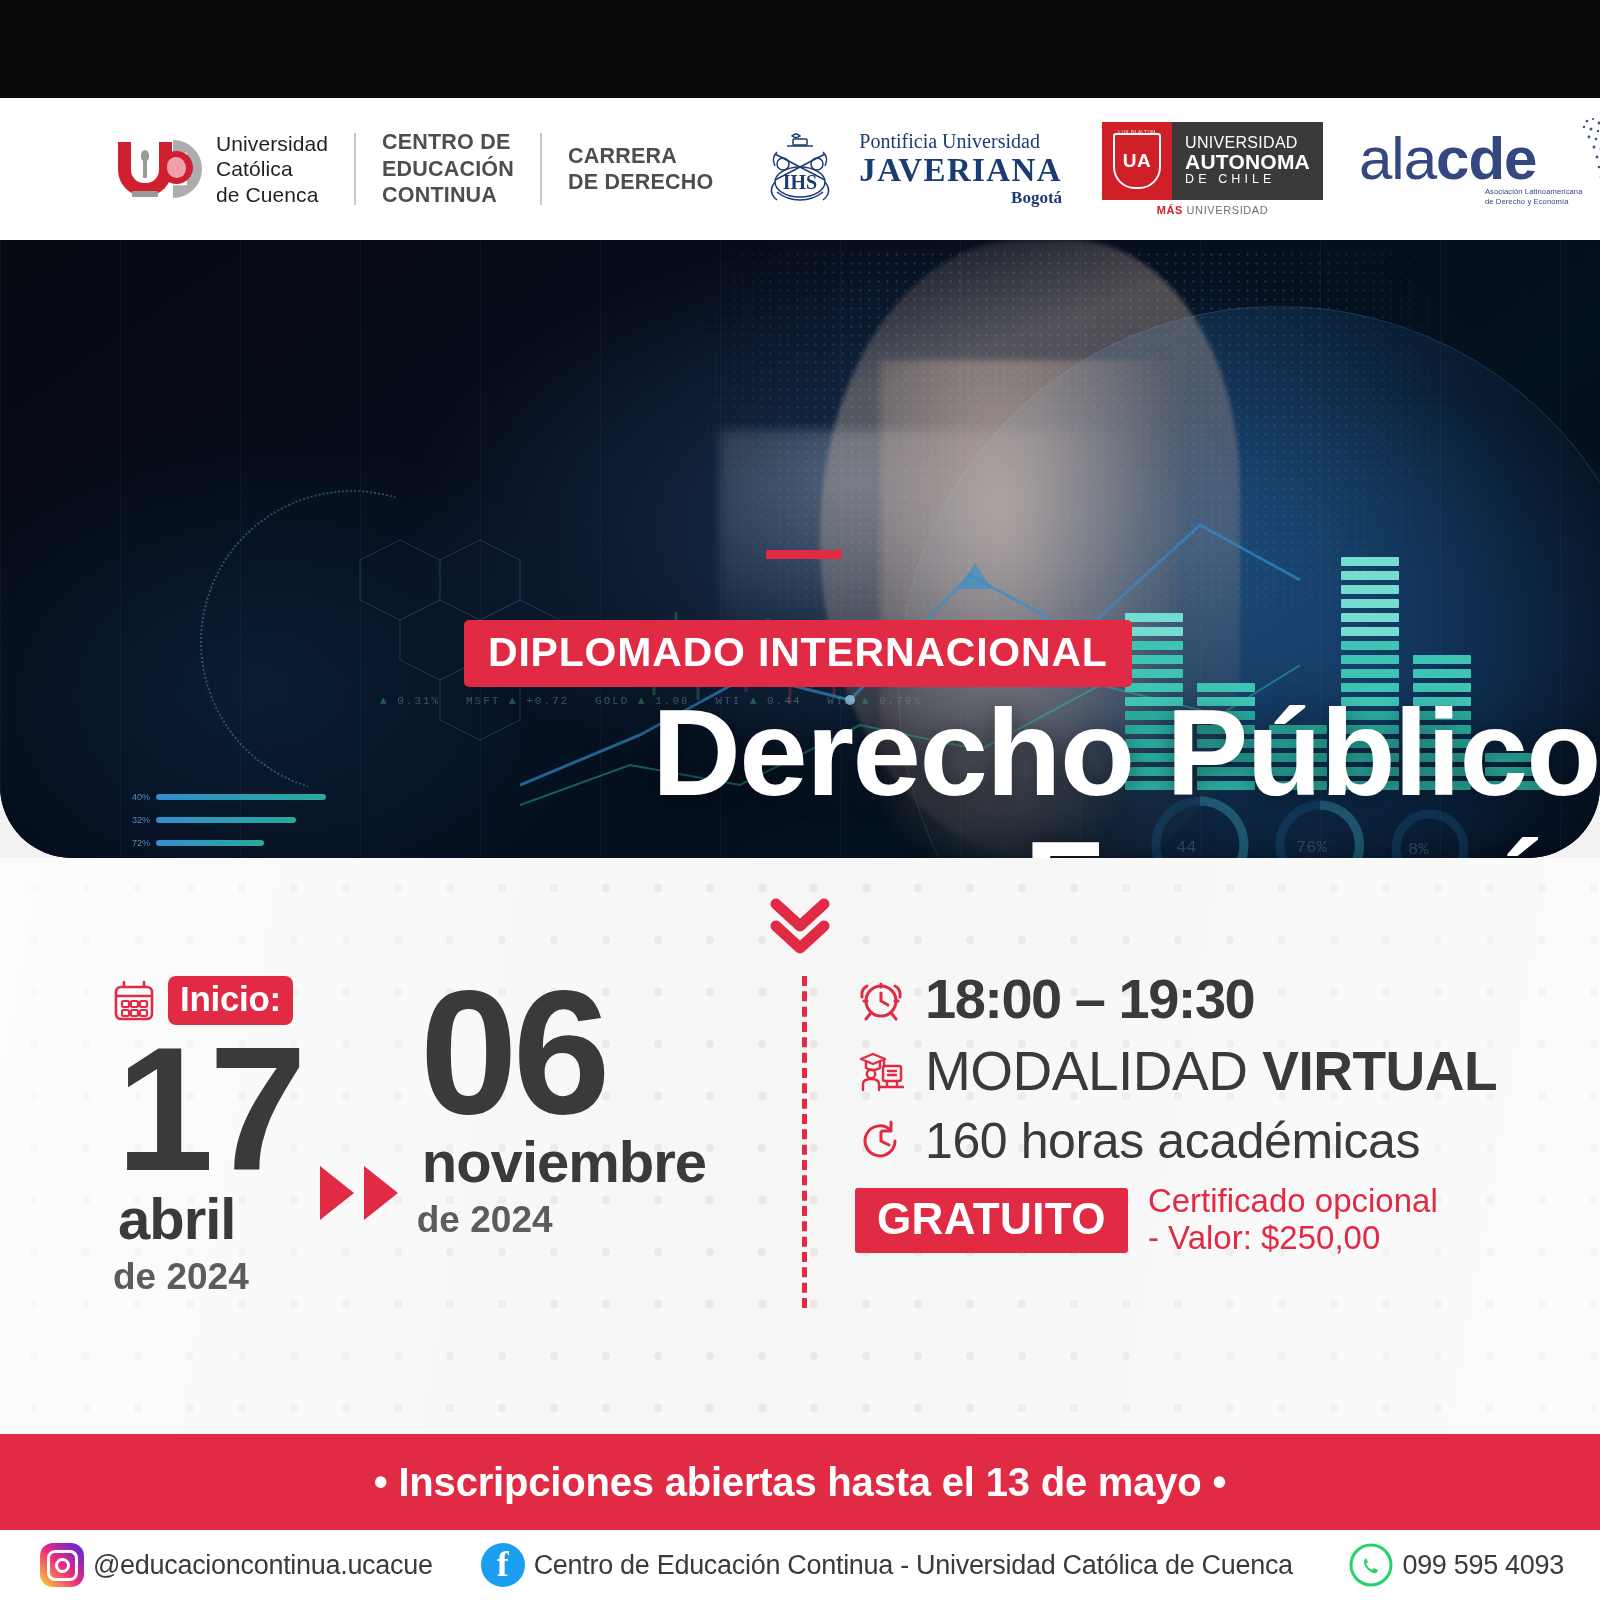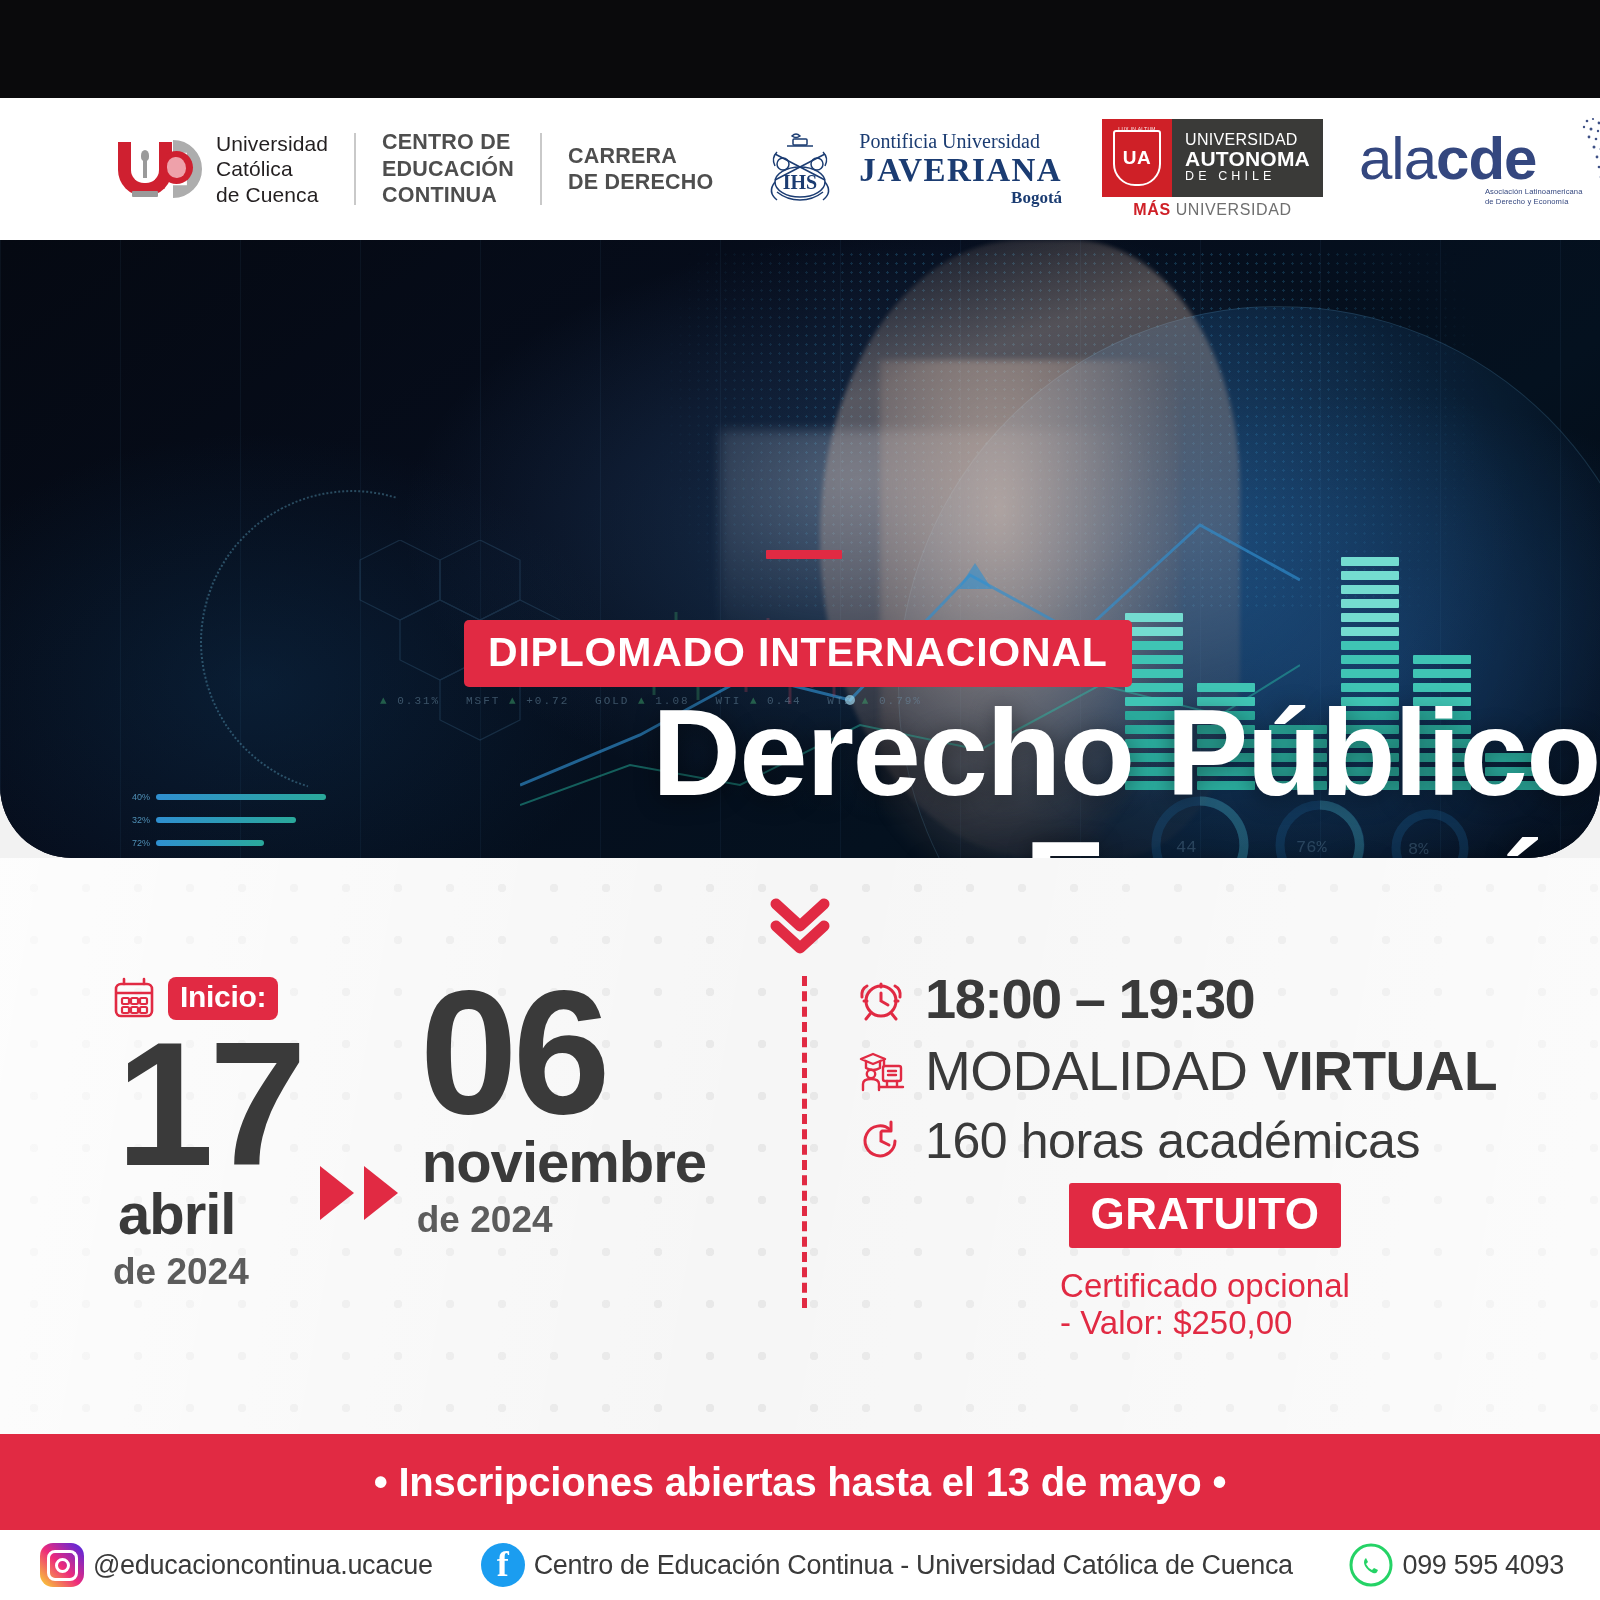--- a/index.html
+++ b/index.html
@@ -56,21 +56,21 @@
   .uach-row{display:flex;align-items:stretch;height:78px;}
   .uach-red{width:70px;background:#cf2027;display:flex;align-items:center;justify-content:center;position:relative;}
   .uach-shield{width:44px;height:52px;border:2.4px solid #fff;border-radius:3px 3px 22px 22px;
         display:flex;align-items:center;justify-content:center;}
   .uach-shield span{color:#fff;font-weight:700;font-size:19px;letter-spacing:.5px;}
   .uach-red .tiny{position:absolute;top:7px;left:0;right:0;text-align:center;color:#fff;font-size:5px;letter-spacing:.3px;opacity:.9;}
   .uach-dark{background:#3a3a38;padding:12px 13px 12px 13px;display:flex;flex-direction:column;justify-content:center;}
   .uach-dark .l1{color:#fff;font-size:16px;line-height:1.04;letter-spacing:.3px;}
   .uach-dark .l2{color:#fff;font-size:21px;font-weight:700;line-height:1.0;letter-spacing:.2px;}
   .uach-dark .l3{color:#fff;font-size:12.5px;line-height:1.2;letter-spacing:4.1px;}
-  .uach-sub{font-size:16px;letter-spacing:.6px;color:#6f6f6f;}
+  .uach-sub{font-size:11px;letter-spacing:.6px;color:#6f6f6f;}
   .uach-sub b{color:#cf2027;}
 
   
   .alacde{margin-left:36px;position:relative;display:flex;flex-direction:column;align-items:flex-start;}
   .alacde-word{font-size:60px;line-height:.92;color:#34477f;letter-spacing:-1px;font-weight:300;}
   .alacde-word b{font-weight:800;}
   .alacde-sub{font-size:7.6px;line-height:1.3;color:#34477f;margin-left:126px;margin-top:1px;letter-spacing:.1px;}
   .alacde-map{position:absolute;right:-46px;top:-16px;width:58px;height:104px;opacity:.95;}
 
   
@@ -142,41 +142,41 @@
   .body-sheen{position:absolute;inset:0;background:linear-gradient(100deg, rgba(255,255,255,.82) 0%, rgba(255,255,255,.25) 48%, rgba(255,255,255,.70) 100%);}
 
   .chev{position:absolute;left:50%;top:36px;transform:translateX(-50%);}
   .chev svg{display:block;}
 
   .cols{position:absolute;left:0;top:118px;width:1600px;display:flex;}
   .datecol{width:800px;display:flex;align-items:flex-start;padding-left:112px;box-sizing:border-box;}
   .dblock{display:flex;flex-direction:column;}
   .dhead{display:flex;align-items:center;gap:12px;margin-bottom:8px;}
   .cal-ico{width:44px;height:44px;flex:none;}
-  .dlabel{background:#e12a43;color:#fff;font-size:30px;font-weight:700;
+  .dlabel{background:#e12a43;color:#fff;font-size:35px;font-weight:700;
      padding:3px 12px 6px 12px;letter-spacing:-.3px;white-space:nowrap;border-radius:8px;}
   .dnum{font-size:176px;font-weight:700;color:#3a3a3a;line-height:.80;letter-spacing:-5px;
      margin-left:4px;margin-top:6px;}
   .dmonth{font-size:58px;font-weight:700;color:#3a3a3a;line-height:1;margin-left:6px;margin-top:10px;letter-spacing:-1px;}
   .dyear{font-size:37px;font-weight:700;color:#5c5c5c;line-height:1;margin-left:1px;margin-top:10px;}
   .arrows{display:flex;align-items:center;gap:10px;margin:0 18px;padding-top:190px;}
   .arrows i{display:block;width:0;height:0;border-top:27px solid transparent;border-bottom:27px solid transparent;
      border-left:34px solid #e12a43;}
 
   .dash{position:absolute;left:802px;top:118px;width:0;height:332px;
      border-left:5px dashed #e12a43;}
 
   .infocol{position:absolute;left:855px;top:112px;width:700px;}
   .irow{display:flex;align-items:center;gap:18px;}
   .irow .ico{width:52px;flex:none;display:flex;align-items:center;justify-content:center;}
   .time-txt{font-size:56px;font-weight:700;color:#3a3a3a;line-height:1.02;letter-spacing:-1.5px;white-space:nowrap;}
   .mod-txt{font-size:55px;color:#3a3a3a;line-height:1.05;letter-spacing:-.5px;white-space:nowrap;}
   .mod-txt b{font-weight:700;}
   .hours-txt{font-size:50px;color:#3a3a3a;line-height:1.05;letter-spacing:-.4px;white-space:nowrap;}
-  .pricerow{display:flex;align-items:center;gap:20px;margin-top:16px;flex-direction:column;}
+  .pricerow{display:flex;align-items:center;gap:20px;margin-top:16px;}
   .gratis{background:#e12a43;color:#fff;font-size:44px;font-weight:700;letter-spacing:.4px;
      padding:6px 22px 9px 22px;border-radius:3px;white-space:nowrap;}
   .cert{color:#e12a43;font-size:33px;line-height:1.12;white-space:nowrap;}
   .cert b{font-weight:400;}
 
   
   .strip{position:absolute;left:0;top:1434px;width:1600px;height:96px;background:#e12a43;
      display:flex;align-items:center;justify-content:center;}
   .strip span{color:#fff;font-size:40px;font-weight:700;letter-spacing:-.2px;}
 

